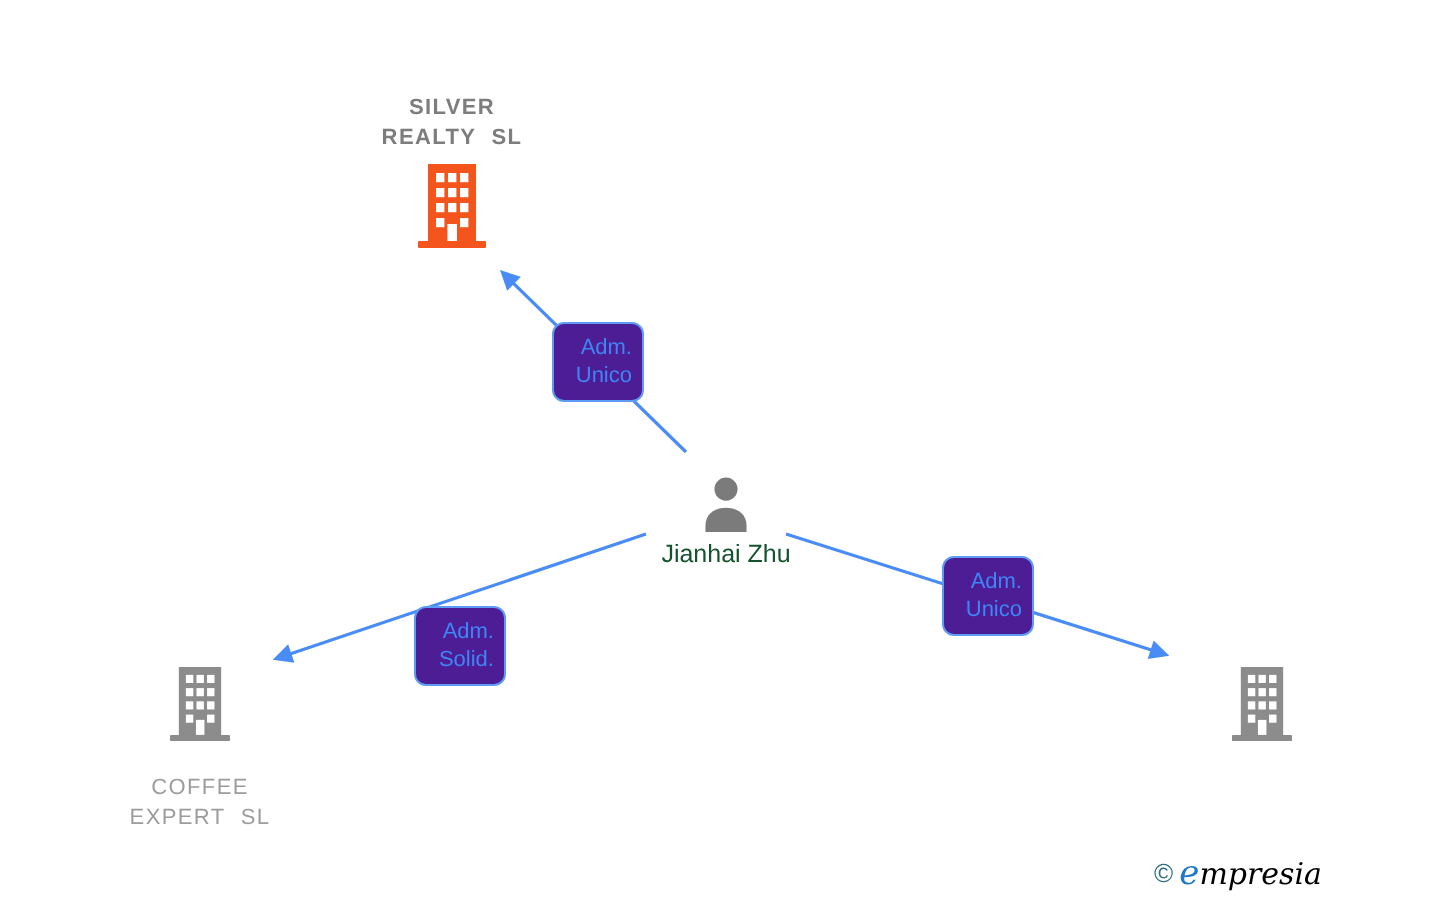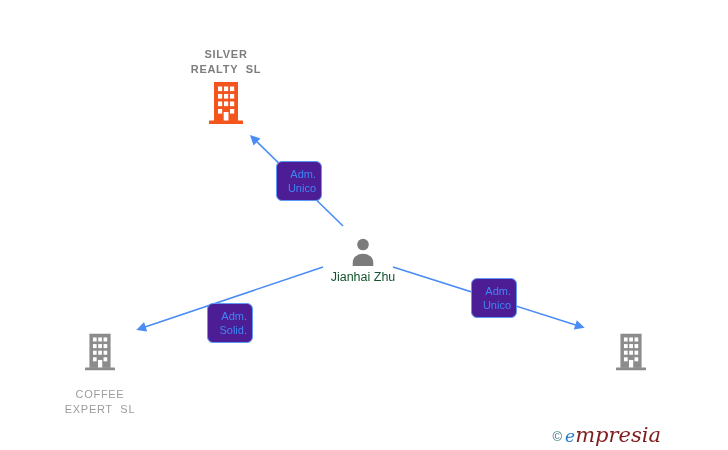--- a/index.html
+++ b/index.html
@@ -69,21 +69,21 @@
     font-size: 13px;
     font-family: "Liberation Sans", sans-serif;
     vertical-align: 1px;
     margin-right: 3px;
   }
   .watermark .brand {
     font-family: "DejaVu Serif", serif;
     font-style: italic;
   }
   .watermark .brand-initial { color: #1f78c8; font-size: 17px; }
-  .watermark .brand-rest   { color: #7f1d1d; font-size: 21px; }
+  .watermark .brand-rest   { color: #000000; font-size: 15px; }
 </style>
 </head>
 <body>
 
 <div class="stage">
 
   <svg class="edges-svg" width="728" height="450" viewBox="0 0 728 450">
     <defs>
       <marker id="arrow" viewBox="0 0 8 8" refX="5.5" refY="4" markerWidth="7" markerHeight="7" orient="auto">
         <path d="M0.5,0.5 L7.5,4 L0.5,7.5 Z" fill="#4a8cf5"></path>

